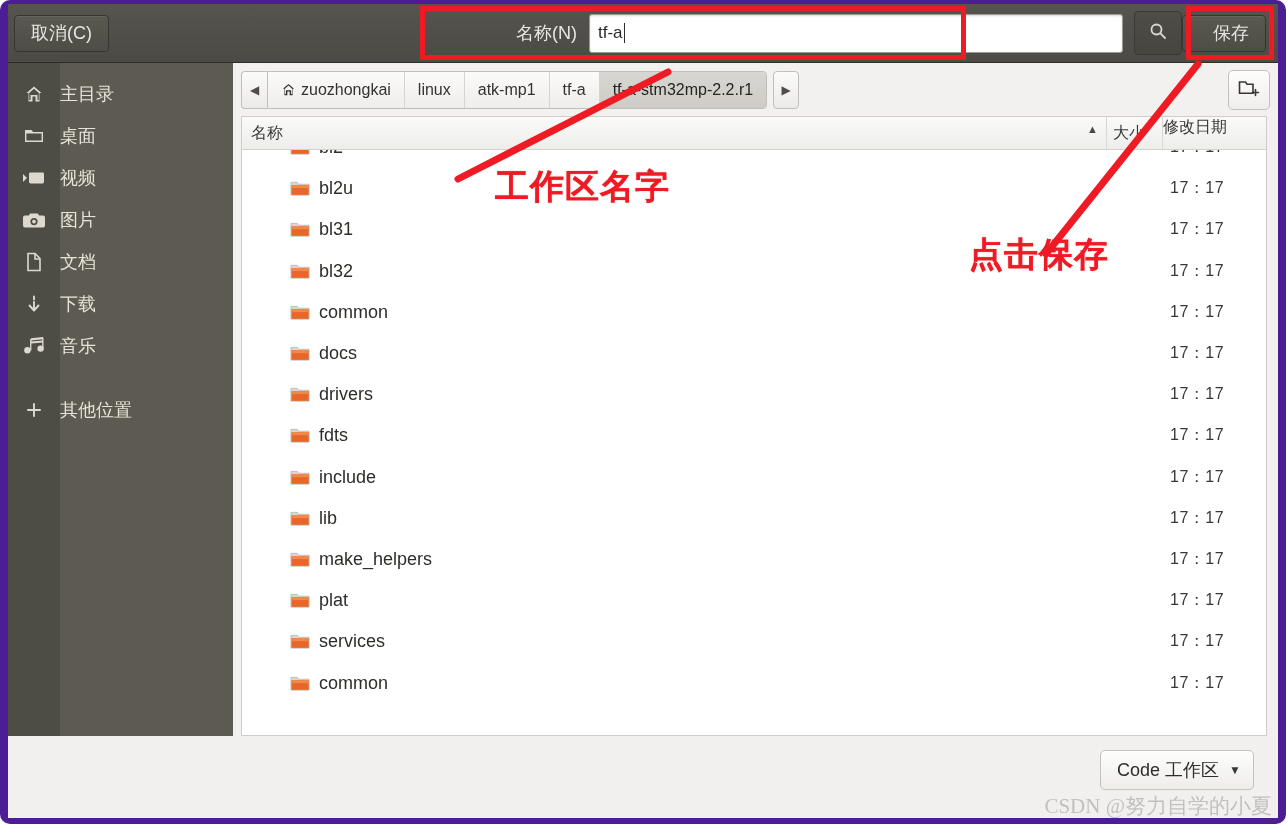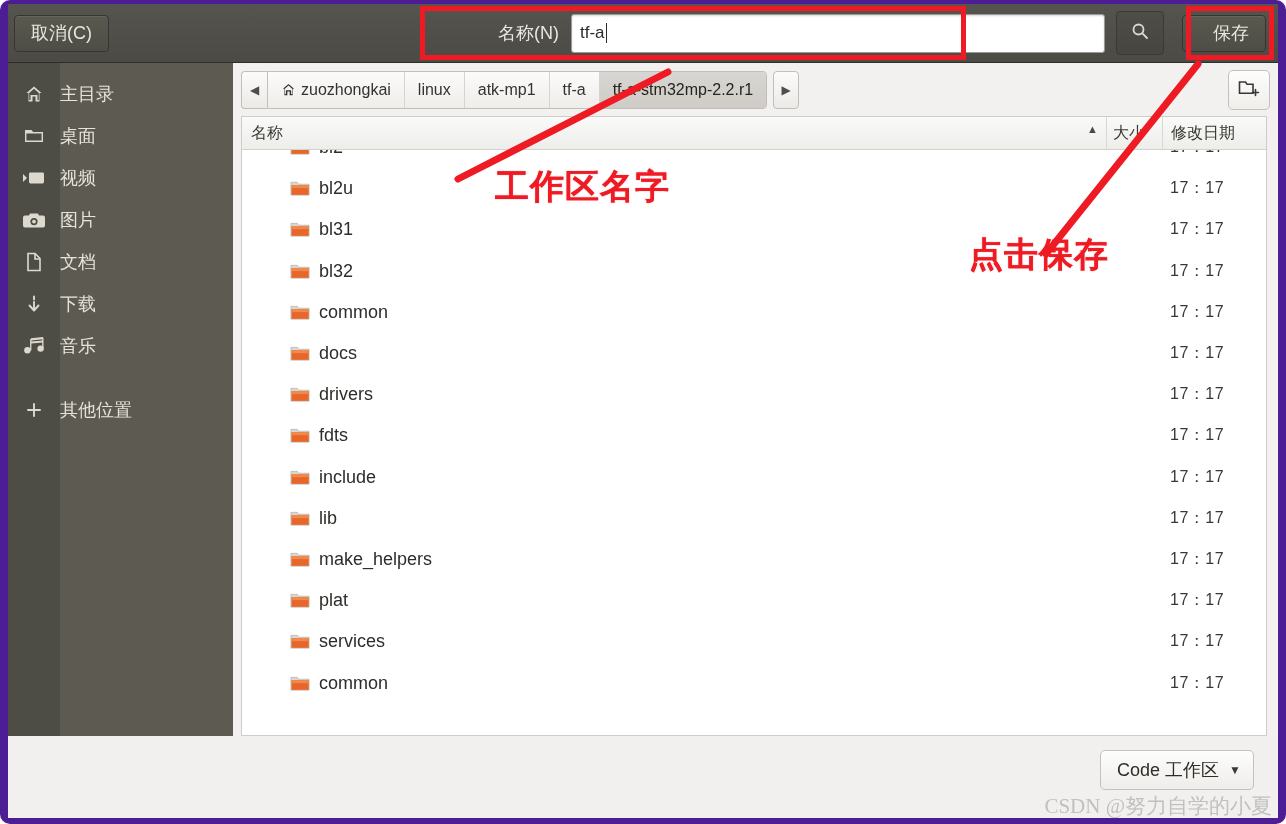--- a/index.html
+++ b/index.html
@@ -88,21 +88,20 @@
   .hb-search {
     width: 48px;
     height: 44px;
     margin-left: 11px;
     border: 1px solid #3a3933;
     border-radius: 4px;
     background: linear-gradient(to bottom, #4e4d47 0%, #464540 100%);
     display: flex; align-items: center; justify-content: center;
   }
   .hb-save {
-    margin-left: 18px;
     margin-right: 6px;
     padding-left: 30px;
   }
 
   
   .sidebar {
     position: absolute;
     left: 0; top: 59px;
     width: 225px;
     height: 683px;
@@ -213,21 +212,21 @@
     display: flex;
     height: 33px;
     background: linear-gradient(to bottom,#fafaf9,#ededea);
     border-bottom: 1px solid #d3d1cd;
     align-items: center;
     font-size: 16px;
     color: #3a3834;
   }
   .fl-head .col-name { flex: 1; padding-left: 9px; display:flex; justify-content: space-between; padding-right: 8px;}
   .fl-head .col-size { width: 56px; border-left: 1px solid #d9d7d3; height: 100%; display:flex; align-items:center; padding-left:6px; overflow:hidden;}
-  .fl-head .col-date { width: 104px; border-left: 1px solid #d9d7d3; height: 100%; display:flex; align-items:center; padding-left:8px;}
+  .fl-head .col-date { width: 104px; border-left: 1px solid #d9d7d3; height: 100%; display:flex; align-items:flex-start; }
   .sort-caret { color:#4a4844; font-size: 11px; }
 
   .fl-rows { position: absolute; top: 33px; left:0; right:0; bottom:0; overflow:hidden;margin-left:39px; }
   .fl-row {
     display: flex;
     height: 41.2px;
     align-items: center;
     font-size: 18px;
     color: #2f2d2a;
   }

